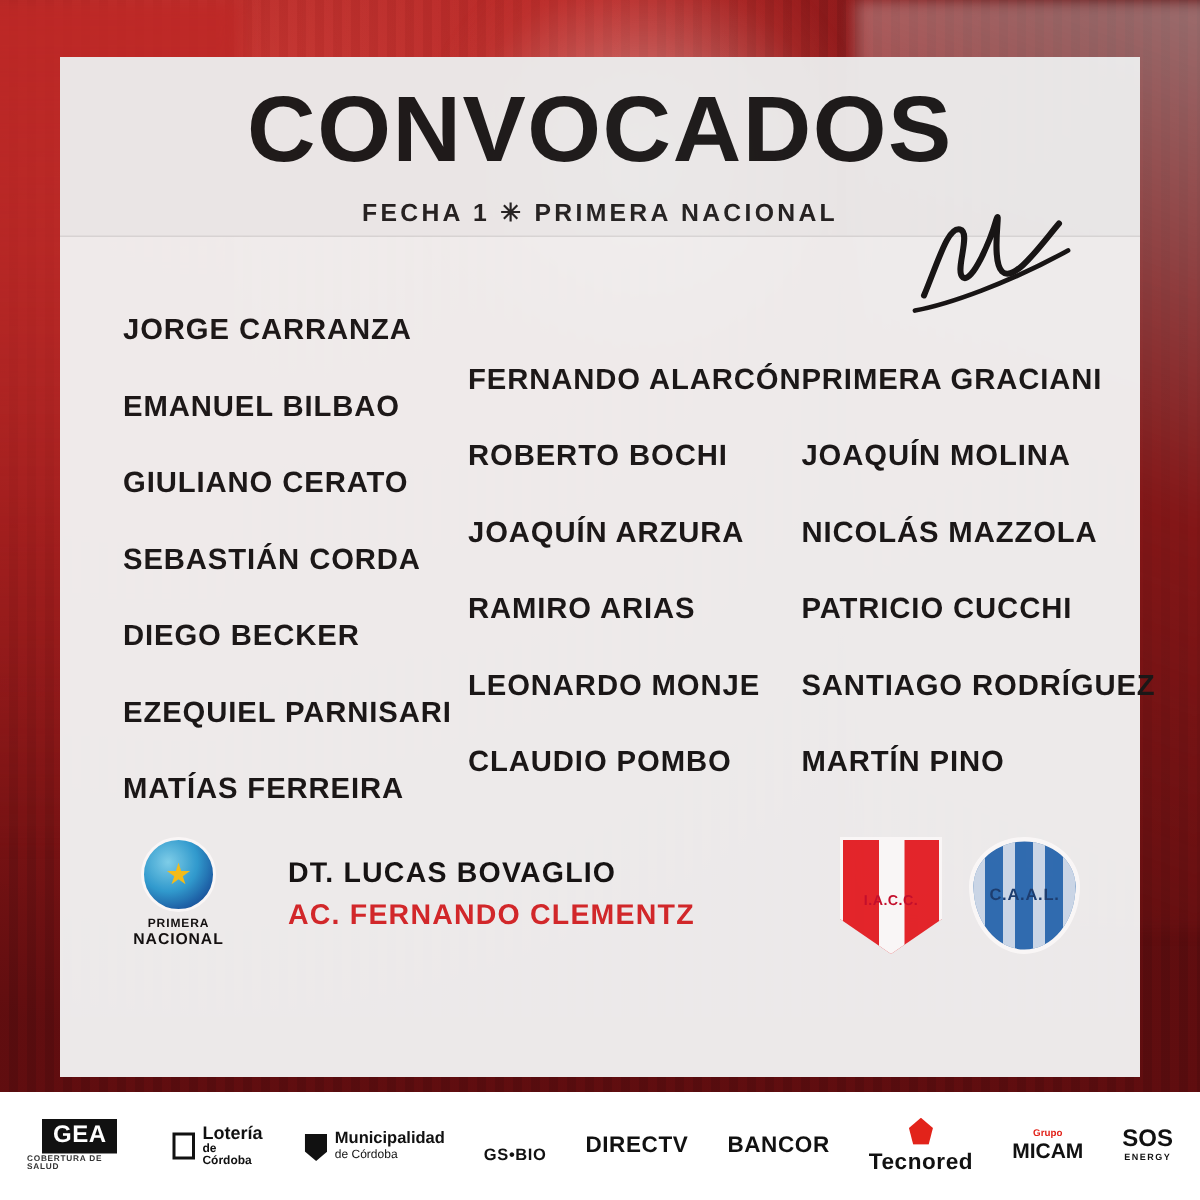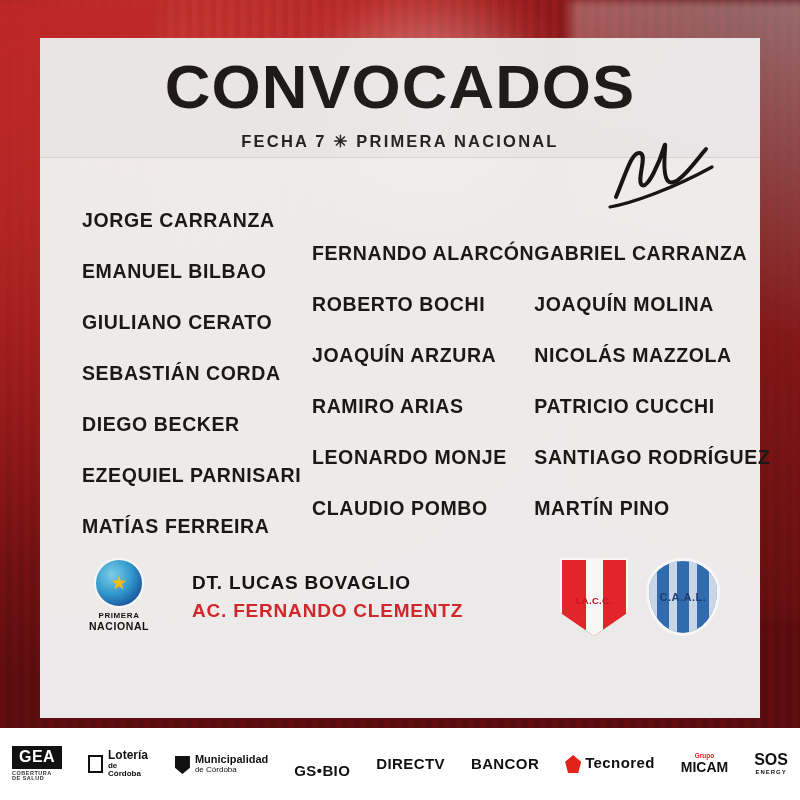--- a/index.html
+++ b/index.html
@@ -215,44 +215,44 @@
   }
   .sp .m { font-weight: 800; font-size: 15px; letter-spacing: 0.4px; }
   .sp .s { font-weight: 600; font-size: 5.5px; letter-spacing: 0.5px; color:#333; margin-top:2px; }
   .sp-gea .m { background:#111; color:#fff; padding: 3px 7px; font-size: 16px; }
   .sp-loteria { flex-direction: row; gap: 5px; align-items: center; }
   .sp-loteria .box { width: 16px; height: 18px; border: 2px solid #111; }
   .sp-loteria .t1 { font-size: 12px; font-weight: 800; }
   .sp-loteria .t2 { font-size: 8px; font-weight: 600; }
   .sp-muni { flex-direction: row; gap: 5px; align-items:flex-end; }
   .sp-muni .shield { width: 15px; height: 18px; background:#111; clip-path: polygon(0 0,100% 0,100% 65%,50% 100%,0 65%); }
-  .sp-gsbio .m { font-size: 15px; margin-top: 13px; }
+  .sp-gsbio .m { font-size: 11px; margin-top: 13px; }
   .sp-directv .m { font-size: 15px; }
   .sp-bancor .m { font-size: 15px; }
-  .sp-tecnored { flex-direction: row; gap: 4px; align-items: flex-start; }
+  .sp-tecnored { flex-direction: column; gap: 4px; align-items: center; }
   .sp-tecnored .mark { width: 16px; height: 18px; background:#e2231a; clip-path: polygon(50% 0,100% 38%,82% 100%,18% 100%,0 38%); }
   .sp-micam .t1 { font-size: 6.5px; color:#e2231a; font-weight:700; }
   .sp-micam .t2 { font-size: 14px; font-weight: 800; }
   .sp-sos .t1 { font-size: 16px; font-weight: 800; }
   .sp-sos .t2 { font-size: 6px; font-weight: 600; letter-spacing: 1px; }
 </style>
 </head>
 <body>
 
 <div class="stage">
   <div class="bg"></div>
   <div class="bg-figure-left"></div>
   <div class="bg-figure-center"></div>
   <div class="bg-figure-right"></div>
 
   <div class="panel">
 
     <div class="panel-header">
       <div class="title">CONVOCADOS</div>
-      <div class="subtitle">FECHA 7 ✳ PRIMERA NACIONAL</div>
+      <div class="subtitle">FECHA 1 ✳ PRIMERA NACIONAL</div>
     </div>
 
     <svg class="signature" viewBox="0 0 120 90">
       <path d="M14 64 C24 40, 30 18, 38 20 C46 22, 34 48, 40 52 C46 56, 58 28, 62 14 C66 2, 58 40, 66 48 C74 56, 92 30, 104 16" fill="none" stroke="#141414" stroke-width="4" stroke-linecap="round"></path>
       <path d="M8 74 C30 70, 70 56, 110 34" fill="none" stroke="#141414" stroke-width="3.2" stroke-linecap="round"></path>
     </svg>
 
     <div class="columns">
       <div class="col col-1">
         <div class="player">JORGE CARRANZA</div>
@@ -265,21 +265,21 @@
       </div>
       <div class="col col-2">
         <div class="player">FERNANDO ALARCÓN</div>
         <div class="player">ROBERTO BOCHI</div>
         <div class="player">JOAQUÍN ARZURA</div>
         <div class="player">RAMIRO ARIAS</div>
         <div class="player">LEONARDO MONJE</div>
         <div class="player">CLAUDIO POMBO</div>
       </div>
       <div class="col col-3">
-        <div class="player">GABRIEL CARRANZA</div>
+        <div class="player">PRIMERA GRACIANI</div>
         <div class="player">JOAQUÍN MOLINA</div>
         <div class="player">NICOLÁS MAZZOLA</div>
         <div class="player">PATRICIO CUCCHI</div>
         <div class="player">SANTIAGO RODRÍGUEZ</div>
         <div class="player">MARTÍN PINO</div>
       </div>
     </div>
 
     <div class="staff">
       <div class="pn-logo">

